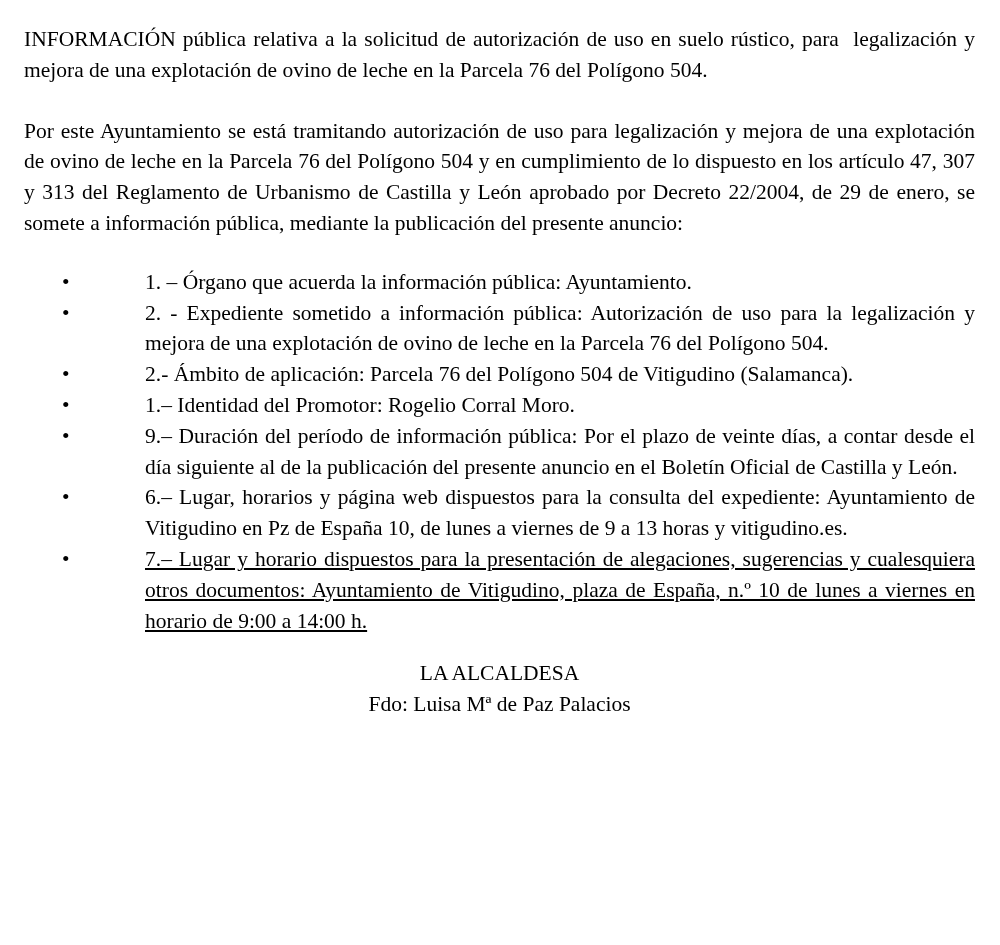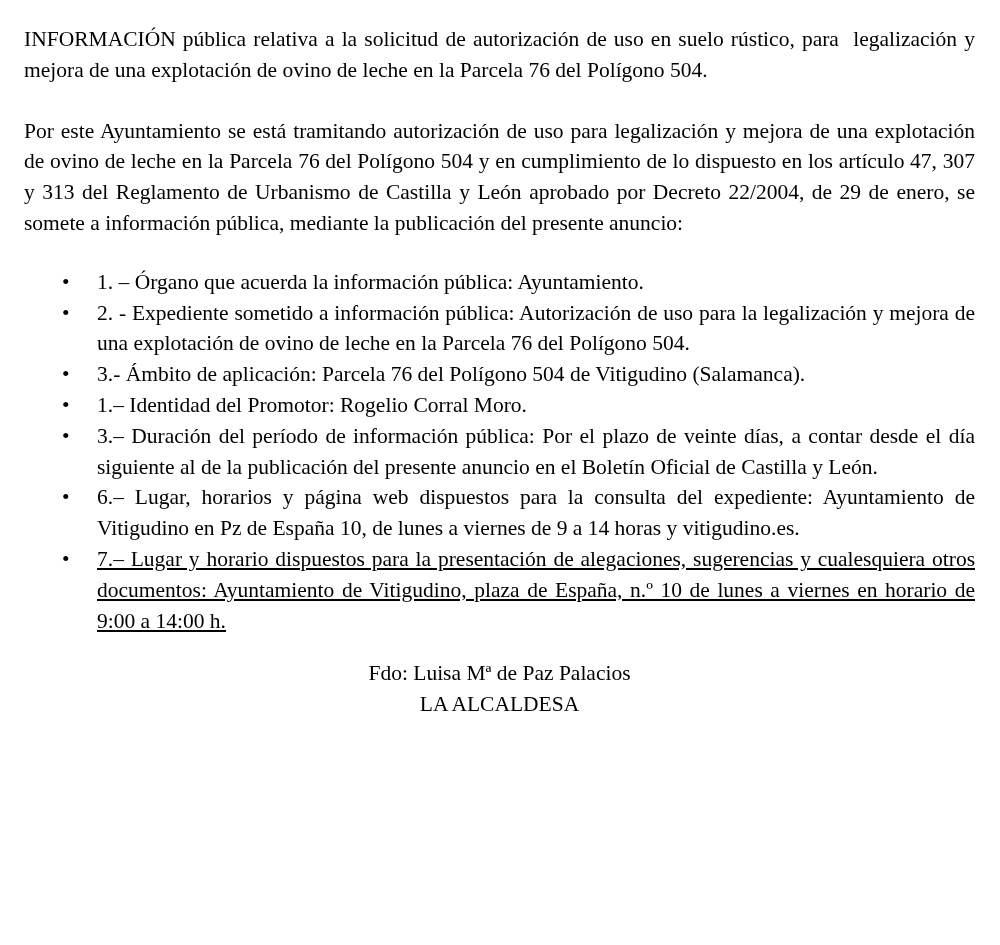--- a/index.html
+++ b/index.html
@@ -52,20 +52,21 @@
   }
   .list-item .bullet {
     position: absolute;
     left: 38px;
     top: 0;
     font-size: 21.5px;
     line-height: 30.8px;
   }
   .list-item .item-text {
     display: block;
+    margin-left: 48px;
   }
   .list-item:last-child .item-text {
     text-align-last: left;
     text-decoration: underline;
   }
   .signature {
     margin-top: 22px;
     text-align: center;
   }
   .sig-line {
@@ -94,38 +95,38 @@
     <li class="list-item">
       <span class="bullet">•</span>
       <span class="item-text">1. – Órgano que acuerda la información pública: Ayuntamiento.</span>
     </li>
     <li class="list-item">
       <span class="bullet">•</span>
       <span class="item-text">2. - Expediente sometido a información pública: Autorización de uso para la legalización y mejora de una explotación de ovino de leche en la Parcela 76 del Polígono 504.</span>
     </li>
     <li class="list-item">
       <span class="bullet">•</span>
-      <span class="item-text">3.- Ámbito de aplicación: Parcela 76 del Polígono 504 de Vitigudino (Salamanca).</span>
+      <span class="item-text">2.- Ámbito de aplicación: Parcela 76 del Polígono 504 de Vitigudino (Salamanca).</span>
     </li>
     <li class="list-item">
       <span class="bullet">•</span>
       <span class="item-text">1.– Identidad del Promotor: Rogelio Corral Moro.</span>
     </li>
     <li class="list-item">
       <span class="bullet">•</span>
-      <span class="item-text">3.– Duración del período de información pública: Por el plazo de veinte días, a contar desde el día siguiente al de la publicación del presente anuncio en el Boletín Oficial de Castilla y León.</span>
+      <span class="item-text">9.– Duración del período de información pública: Por el plazo de veinte días, a contar desde el día siguiente al de la publicación del presente anuncio en el Boletín Oficial de Castilla y León.</span>
     </li>
     <li class="list-item">
       <span class="bullet">•</span>
-      <span class="item-text">6.– Lugar, horarios y página web dispuestos para la consulta del expediente: Ayuntamiento de Vitigudino en Pz de España 10, de lunes a viernes de 9 a 14 horas y vitigudino.es.</span>
+      <span class="item-text">6.– Lugar, horarios y página web dispuestos para la consulta del expediente: Ayuntamiento de Vitigudino en Pz de España 10, de lunes a viernes de 9 a 13 horas y vitigudino.es.</span>
     </li>
     <li class="list-item">
       <span class="bullet">•</span>
       <span class="item-text">7.– Lugar y horario dispuestos para la presentación de alegaciones, sugerencias y cualesquiera otros documentos: Ayuntamiento de Vitigudino, plaza de España, n.º 10 de lunes a viernes en horario de 9:00 a 14:00 h.</span>
     </li>
   </ul>
 
   <div class="signature">
+    <div class="sig-line">LA ALCALDESA</div>
     <div class="sig-line">Fdo: Luisa Mª de Paz Palacios</div>
-    <div class="sig-line">LA ALCALDESA</div>
   </div>
 
 </div>
 
 </body></html>

